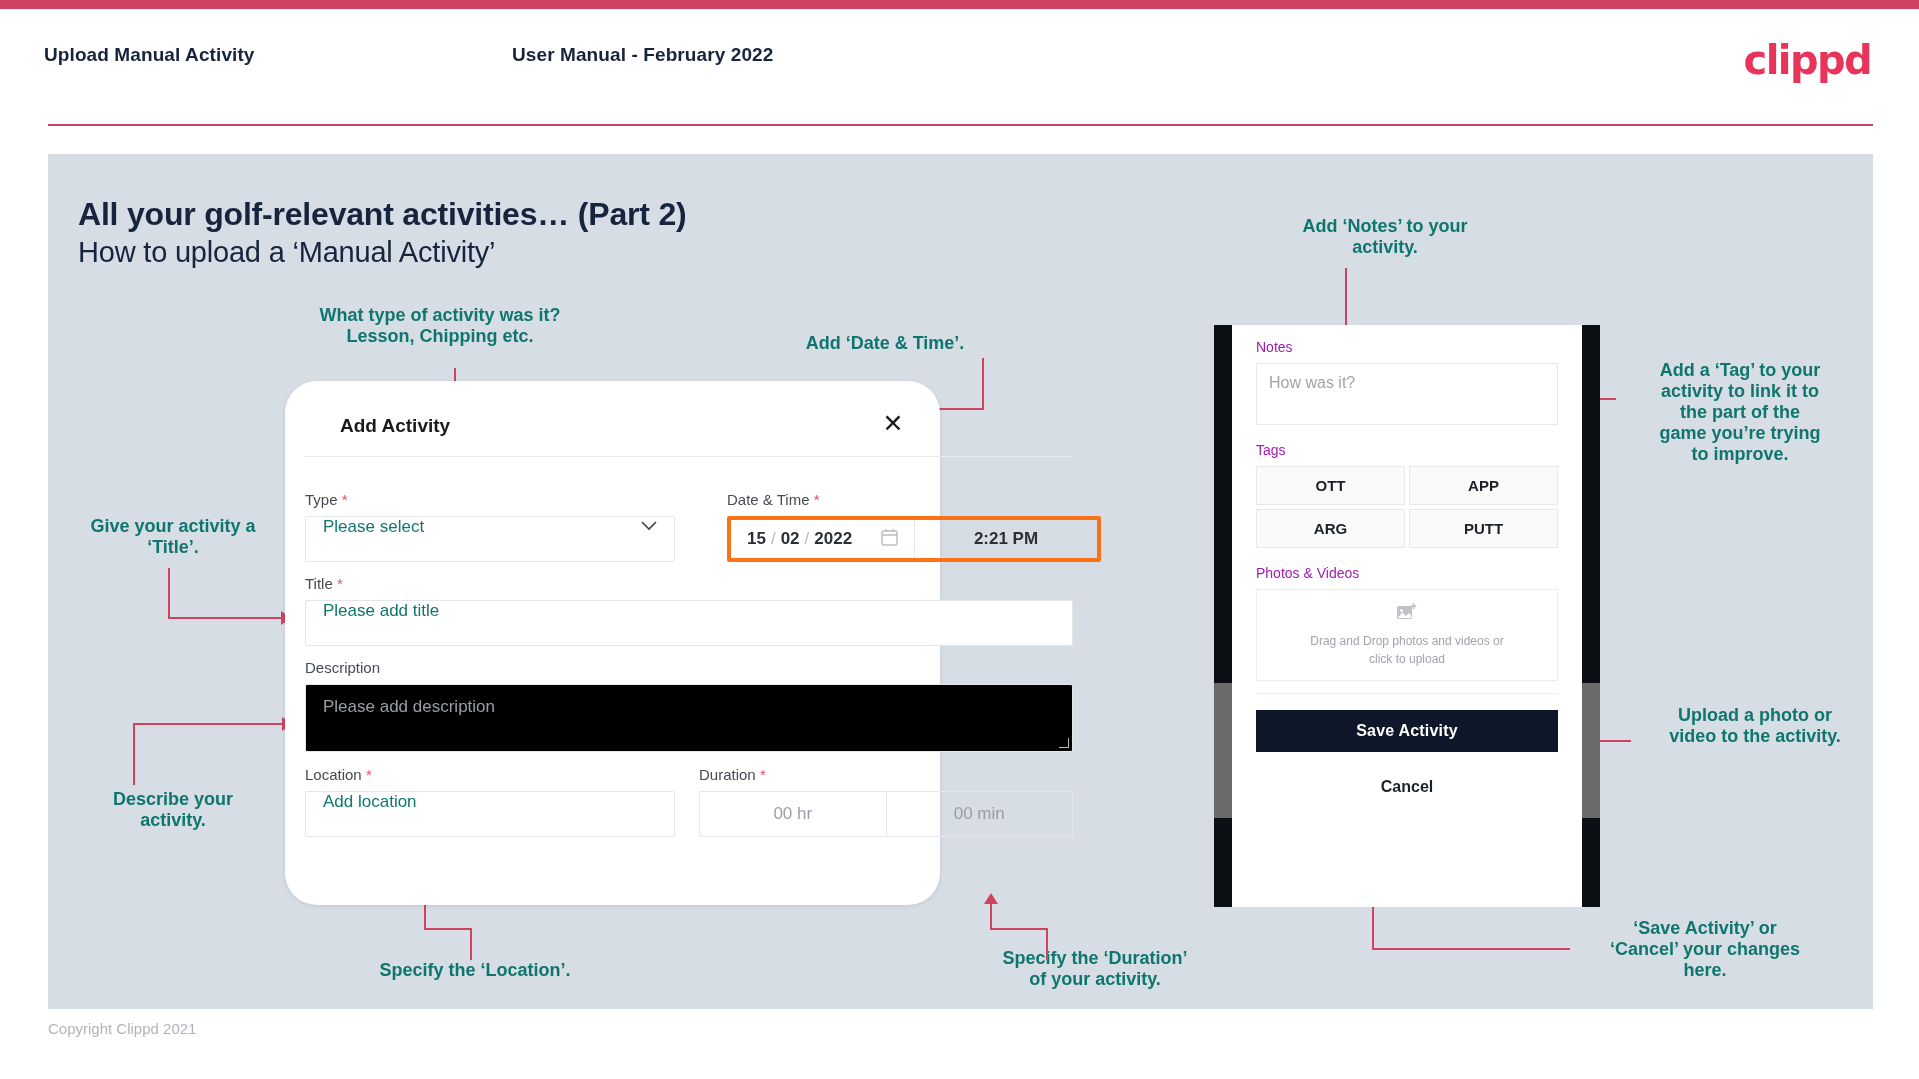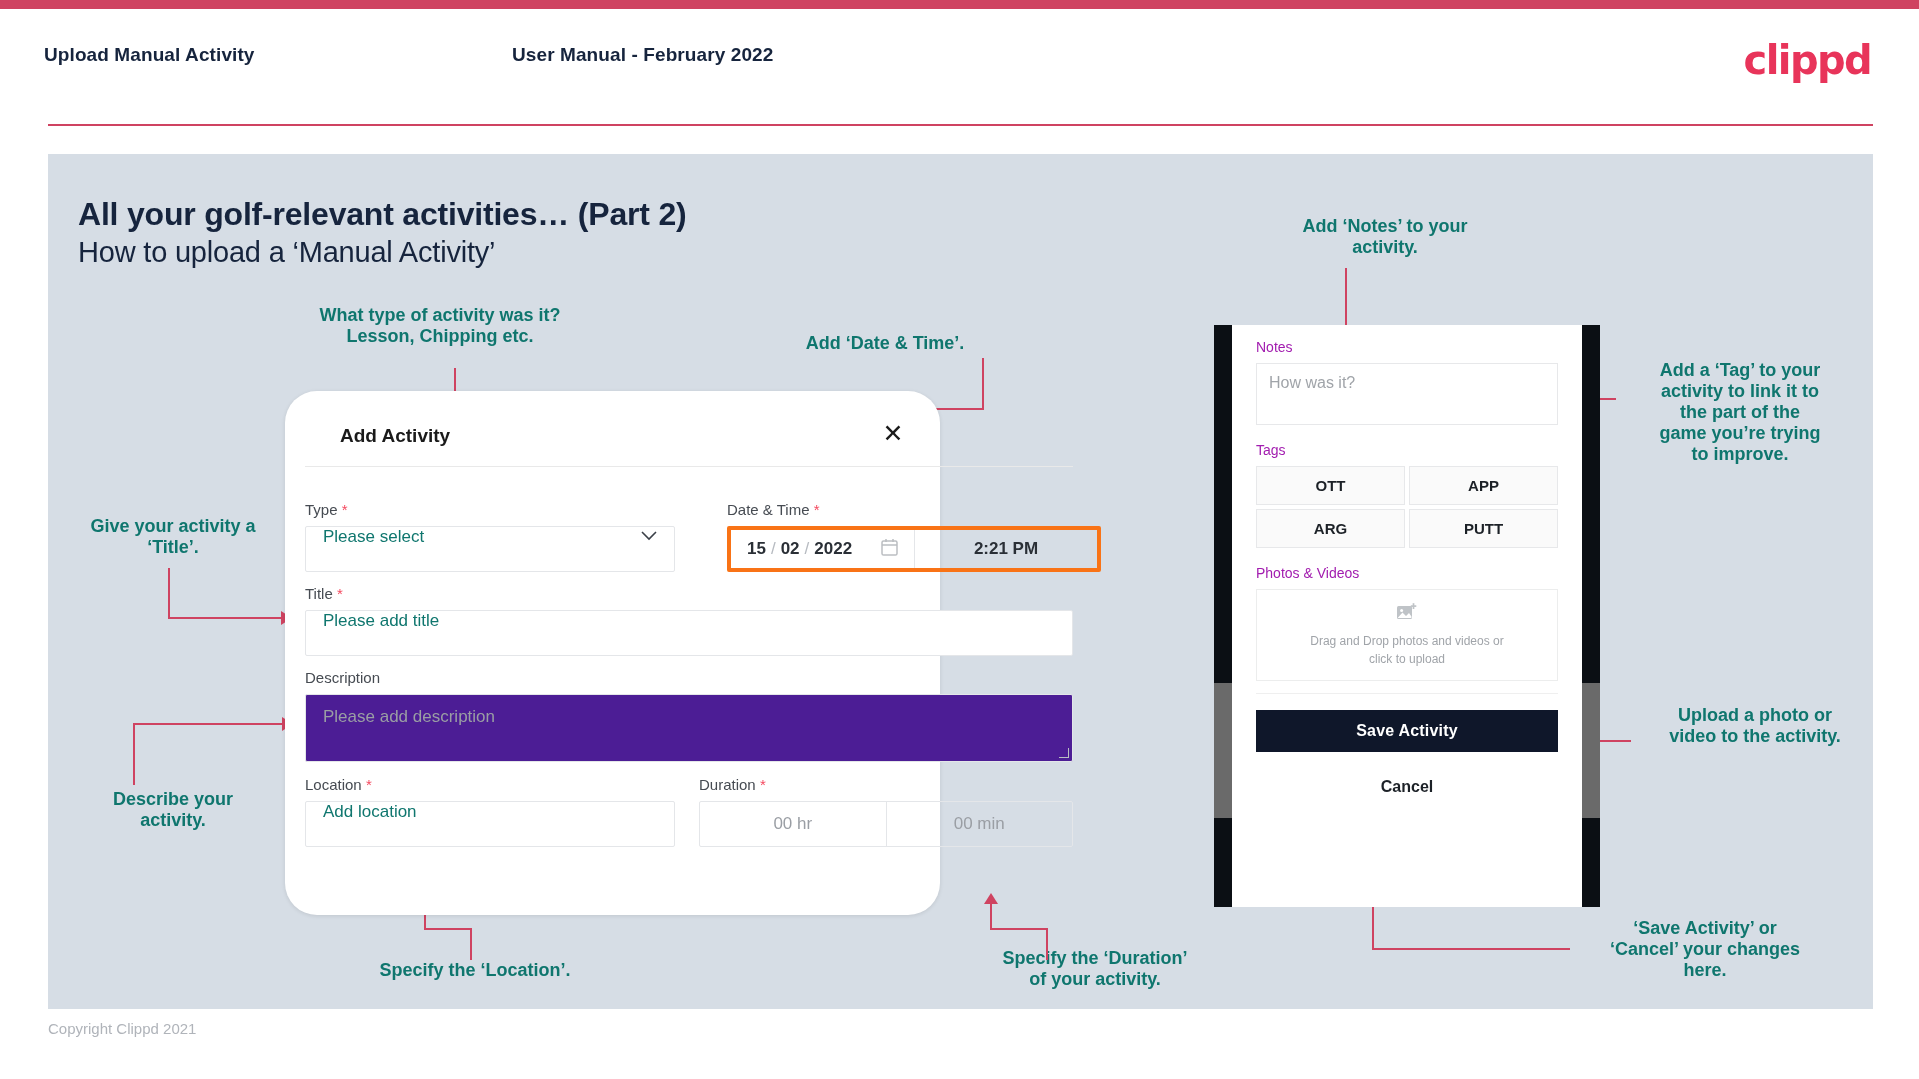--- a/index.html
+++ b/index.html
@@ -78,21 +78,21 @@
   .arrow {
     position: absolute; width: 0; height: 0;
   }
   .arrow-down { border-left: 7px solid transparent; border-right: 7px solid transparent; border-top: 11px solid #cf4361; }
   .arrow-up   { border-left: 7px solid transparent; border-right: 7px solid transparent; border-bottom: 11px solid #cf4361; }
   .arrow-right{ border-top: 7px solid transparent; border-bottom: 7px solid transparent; border-left: 11px solid #cf4361; }
   .arrow-left { border-top: 7px solid transparent; border-bottom: 7px solid transparent; border-right: 11px solid #cf4361; }
 
   
   .dialog {
-    position: absolute; left: 285px; top: 391px;
+    position: absolute; left: 285px; top: 381px;
     width: 655px; height: 524px;
     background: #ffffff;
     box-shadow: 0 1px 4px rgba(0,0,0,.10);
     border-radius: 32px;
   }
   .dlg-title {
     position: absolute; left: 55px; top: 34px;
     font-size: 19px; font-weight: 700; color: #1a1a1a;
   }
   .dlg-close {
@@ -132,21 +132,21 @@
     font-size: 17px; color: #2a2f36; font-weight: 600; gap: 5px;
   }
   .date-sep { color: #b7bbc1; font-weight: 400; }
   .cal-ico { margin-left: auto; opacity: .6; }
   .time-part {
     flex: 1; border-left: 1px solid #e4e6e9;
     display: flex; align-items: center; justify-content: center;
     font-size: 17px; color: #2a2f36; font-weight: 600;
   }
   .ta {
-    border: 1px solid #e4e6e9; height: 68px; background: #4c1d95;
+    border: 1px solid #e4e6e9; height: 68px; background: #000000;
     padding: 12px 17px; font-size: 17px; color: #9a9ea4;
     position: relative; border-radius: 2px;
   }
   .ta::after {
     content: ""; position: absolute; right: 3px; bottom: 3px;
     width: 9px; height: 9px;
     border-right: 1px solid #b9bdc2; border-bottom: 1px solid #b9bdc2;
     transform: skewX(-0deg);
   }
   .dur-wrap {

